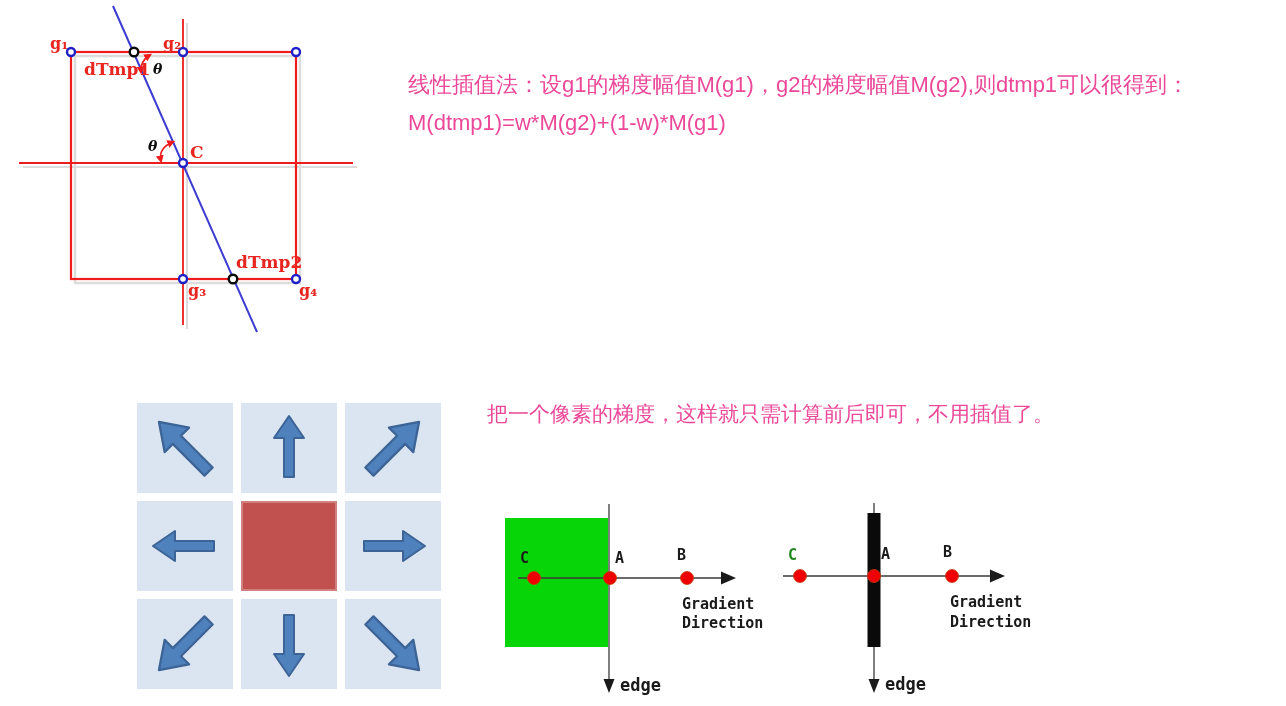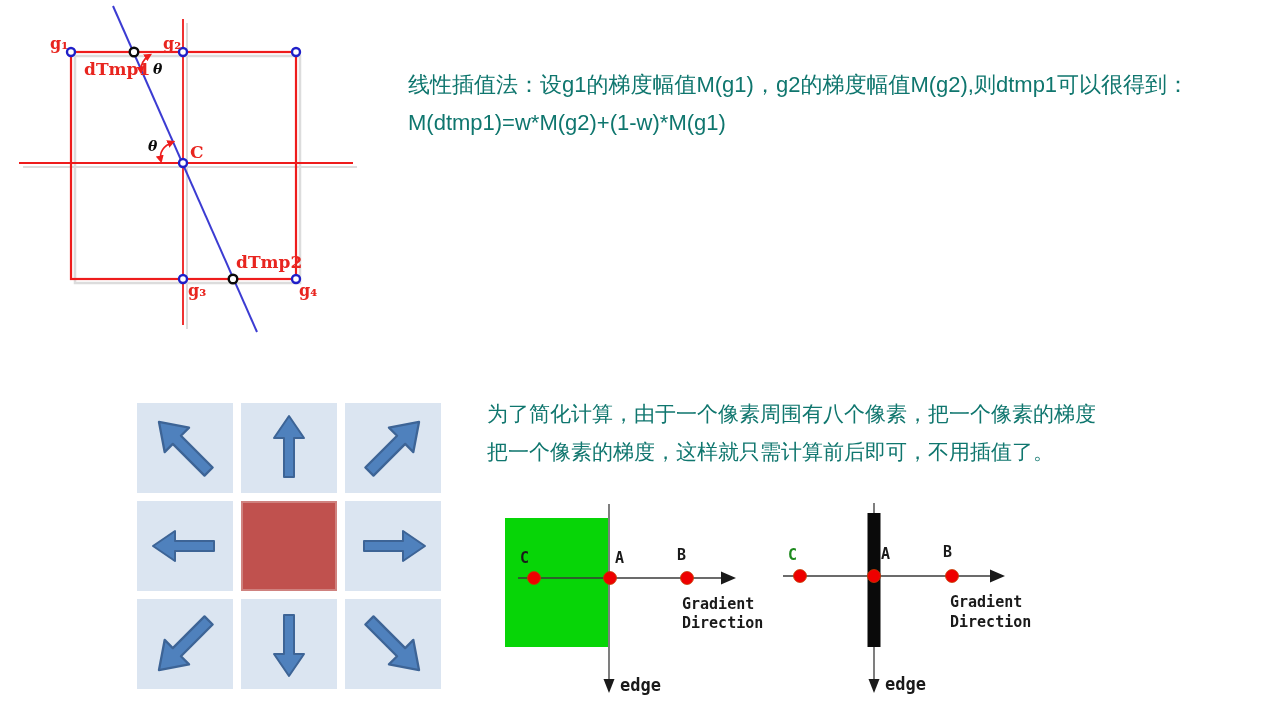--- a/index.html
+++ b/index.html
@@ -1,21 +1,21 @@
 <!DOCTYPE html>
 <html><head>
 <meta charset="utf-8">
 <style>
   * { margin: 0; padding: 0; box-sizing: border-box; }
   html, body { width: 1286px; height: 706px; background: #ffffff; overflow: hidden; }
   body { font-family: "Liberation Sans", sans-serif; color: #111111; position: relative; }
   .abs { position: absolute; }
 
   
-  .cn-text { color: #0f766e; }
+  .cn-text { color: #ec4899; }
   .cn-text .line { white-space: nowrap; }
   #interp-text { left: 408px; top: 66px; font-size: 22px; line-height: 38px; }
   #simplify-text { left: 487px; top: 395px; font-size: 21px; line-height: 38px; }
 
   
   #dir-grid {
     left: 137px; top: 403px;
     display: grid;
     grid-template-columns: repeat(3, 96px);
     grid-template-rows: repeat(3, 90px);
@@ -136,21 +136,20 @@
     </svg>
   </div>
   <div class="grid-cell">
     <svg width="96" height="90" viewBox="0 0 96 90">
       <path class="grid-arrow" transform="translate(48 45) rotate(135) scale(1.15) translate(-48 -45)" d="M43,74 L43,35 L33,35 L48,13 L63,35 L53,35 L53,74 Z"></path>
     </svg>
   </div>
 </div>
 
 <div id="simplify-text" class="abs cn-text">
-  <div class="line">为了简化计算，由于一个像素周围有八个像素，把一个像素的梯度</div>
   <div class="line">把一个像素的梯度，这样就只需计算前后即可，不用插值了。</div>
 </div>
 
 <svg id="edge-fig-left" class="abs" width="300" height="211" viewBox="0 0 300 211">
   <rect x="15" y="23" width="103" height="129" fill="#07d507"></rect>
   <line x1="119" y1="9" x2="119" y2="186" class="thin-line"></line>
   <polygon points="113.5,184 124.5,184 119,198" class="arrowhead-black"></polygon>
   <line x1="28" y1="83" x2="233" y2="83" class="thin-line"></line>
   <polygon points="231,76.5 231,89.5 246,83" class="arrowhead-black"></polygon>
   <circle cx="44" cy="83" r="6.5" class="dot-red"></circle>

